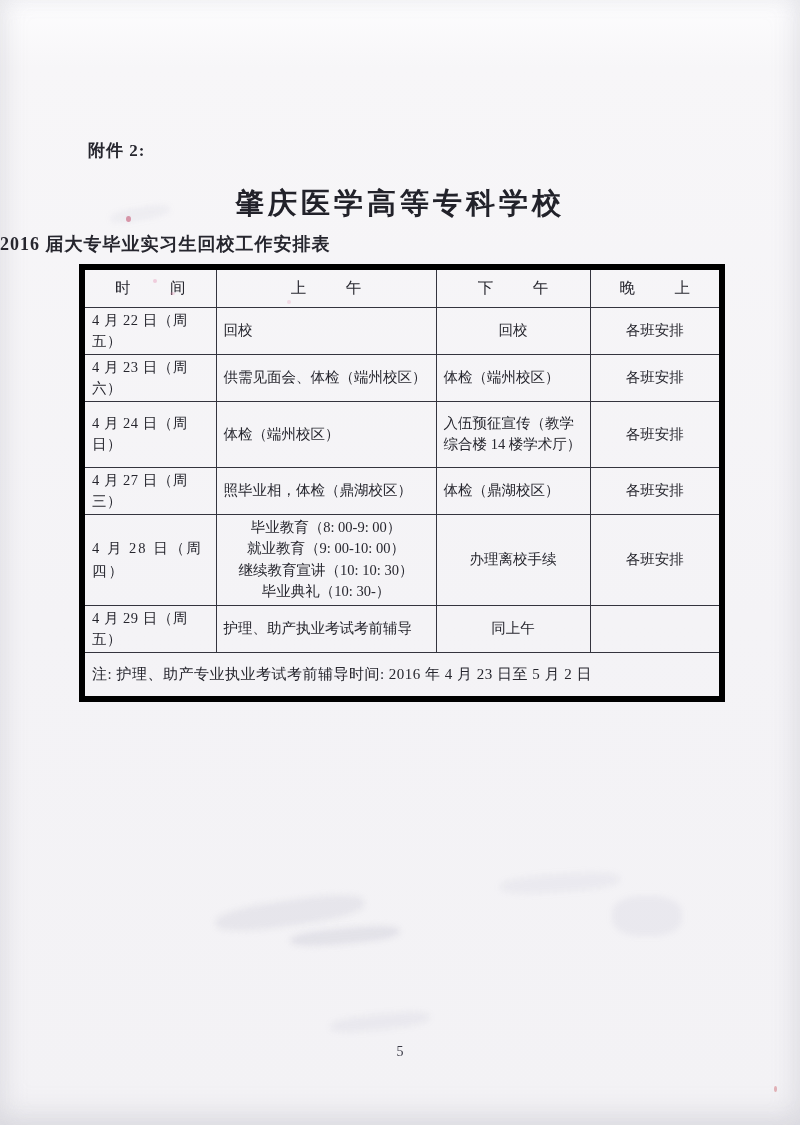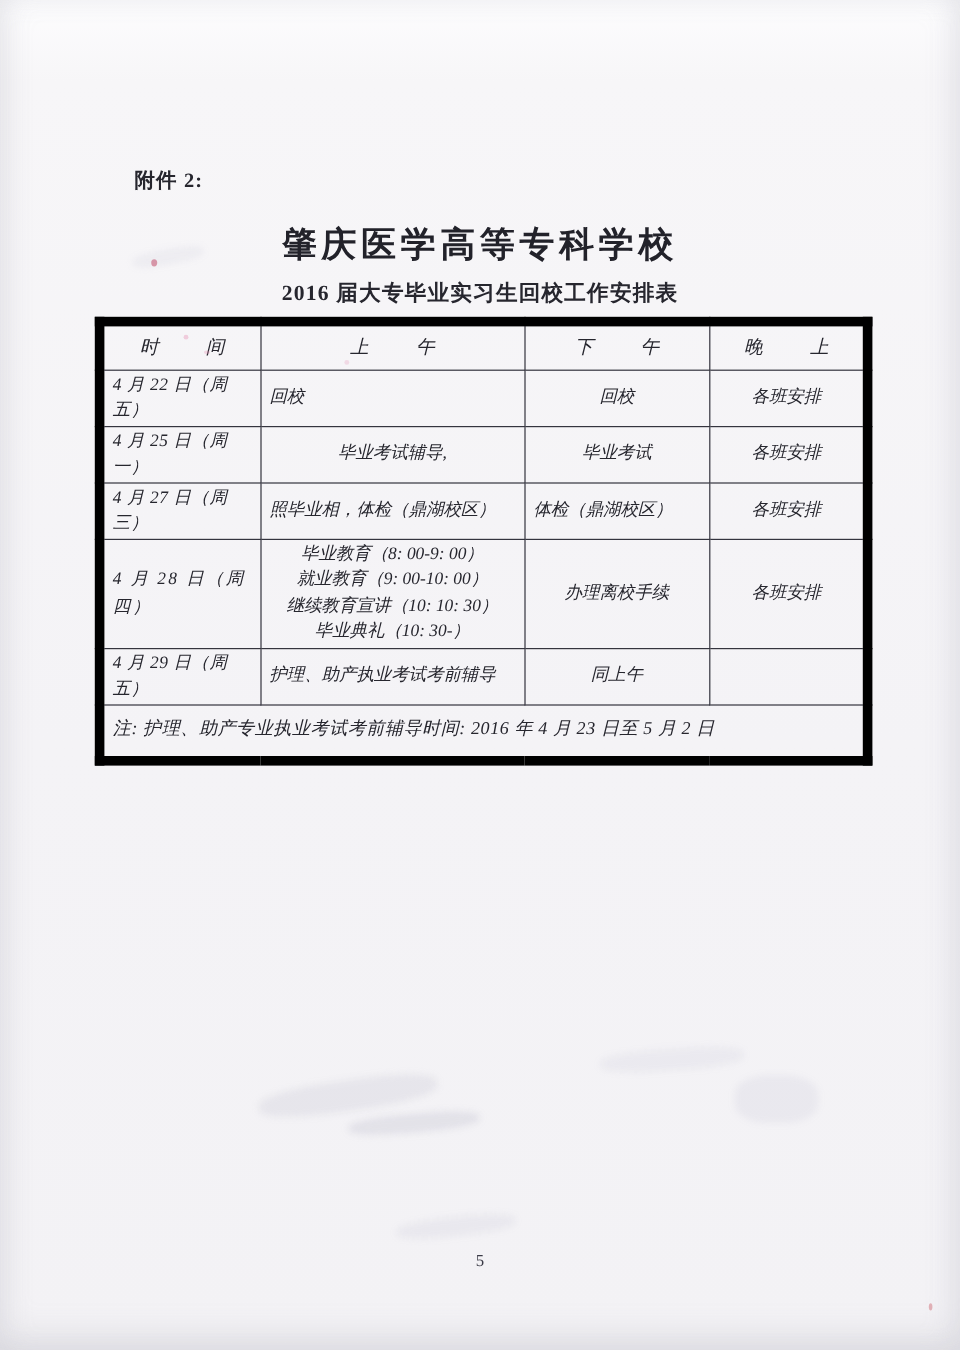--- a/index.html
+++ b/index.html
@@ -8,39 +8,39 @@
     font-family:"Liberation Serif","DejaVu Serif",serif;
     color:#26262e;
     background:linear-gradient(180deg,#fdfdfe 0%,#f7f6f8 6%,#f4f3f6 55%,#f3f2f5 100%);
   }
   .vignette{
     position:absolute;inset:0;pointer-events:none;
     box-shadow:inset 0 -14px 26px rgba(160,160,172,.18), inset -10px 0 22px rgba(170,170,182,.10), inset 10px 0 22px rgba(170,170,182,.08);
   }
   .attachment-label{
     position:absolute;left:88px;top:139px;
-    font-size:17px;font-weight:bold;letter-spacing:1px;margin-left:24px;
+    font-size:17px;font-weight:bold;letter-spacing:1px;
   }
   .doc-title{
     position:absolute;left:0;top:184px;width:800px;text-align:center;
     font-size:29px;font-weight:bold;letter-spacing:4px;color:#22222a;
   }
   .doc-subtitle{
-    position:absolute;left:0;top:232px;width:800px;text-align:center;
+    position:absolute;left:0;top:232px;width:800px;text-align:left;
     font-size:18px;font-weight:bold;letter-spacing:1px;color:#26262e;font-family:Liberation Serif, serif;
   }
   table.schedule{
     position:absolute;left:79px;top:264px;width:640px;
     border-collapse:collapse;table-layout:fixed;
     font-size:14.5px;color:#26262e;
   }
   table.schedule,table.schedule td,table.schedule th{
     border:1px solid #34343e;
   }
-  table.schedule{border:8px solid #000000;font-style:italic;}
+  table.schedule{border:6px solid #000000;}
   th{
     font-weight:normal;font-size:15.5px;letter-spacing:12px;text-indent:12px;
     text-align:center;padding:2px 0;
   }
   td{padding:2px 7px;line-height:21px;vertical-align:middle;}
   .al{text-align:left;}
   .ac{text-align:center;}
   tr.rh{height:40px;}
   tr.r1{height:39px;}
   tr.r2{height:38px;}
@@ -96,24 +96,30 @@
     <th>上　午</th>
     <th>下　午</th>
     <th>晚　上</th>
   </tr>
   <tr class="r1">
     <td class="al time">4 月 22 日（周五）</td>
     <td class="al">回校</td>
     <td class="ac">回校</td>
     <td class="ac">各班安排</td>
   </tr>
-  <tr class="r4">
-    <td class="al time">4 月 25 日（周一）</td>
-    <td class="ac">毕业考试辅导,</td>
-    <td class="ac">毕业考试</td>
+  <tr class="r2">
+    <td class="al time">4 月 23 日（周六）</td>
+    <td class="al">供需见面会、体检（端州校区）</td>
+    <td class="al">体检（端州校区）</td>
+    <td class="ac">各班安排</td>
+  </tr>
+  <tr class="r3">
+    <td class="al time">4 月 24 日（周日）</td>
+    <td class="al">体检（端州校区）</td>
+    <td class="al">入伍预征宣传（教学综合楼 14 楼学术厅）</td>
     <td class="ac">各班安排</td>
   </tr>
   <tr class="r6">
     <td class="al time">4 月 27 日（周三）</td>
     <td class="al">照毕业相，体检（鼎湖校区）</td>
     <td class="al">体检（鼎湖校区）</td>
     <td class="ac">各班安排</td>
   </tr>
   <tr class="r7">
     <td class="al time">4 月 28 日（周四）</td>

